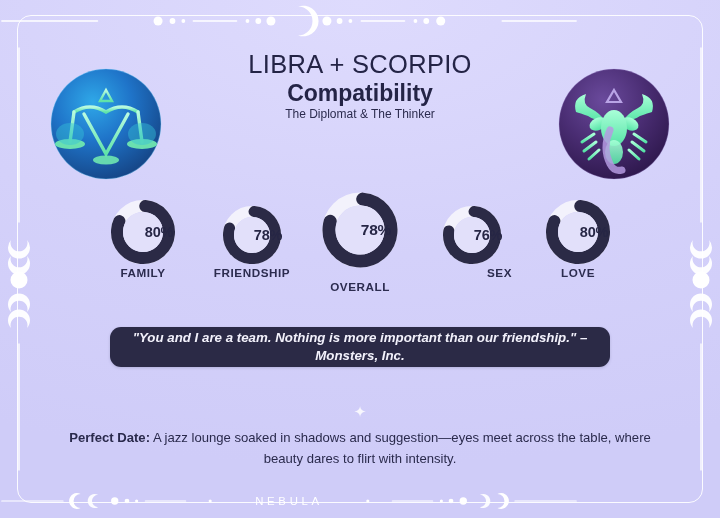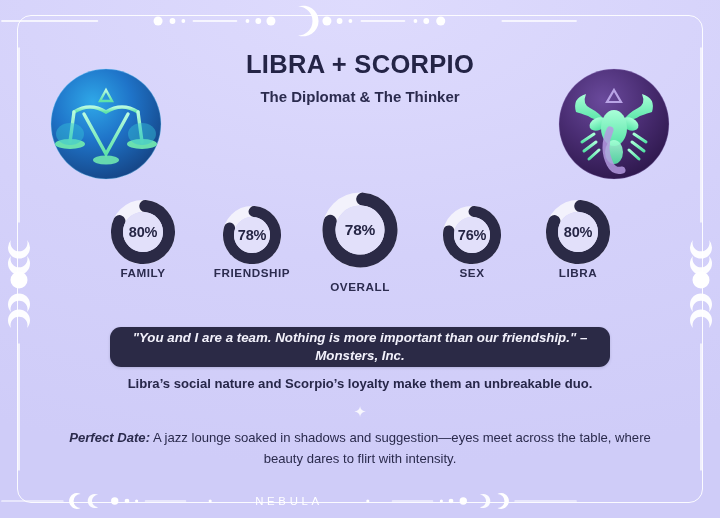--- a/index.html
+++ b/index.html
@@ -41,34 +41,34 @@
   .zodiac{
     position:absolute;top:34px;width:112px;height:112px;border-radius:50%;
   }
   .zodiac svg{display:block;border-radius:50%;}
   .z-libra{left:50px;}
   .z-scorp{right:50px;}
   .titles{
     position:absolute;left:186px;top:16px;width:348px;text-align:center;
     color:#242446;
   }
-  .t1{font-size:25.5px;font-weight:700;letter-spacing:.3px;line-height:1.12;}
+  .t1{font-size:25.5px;font-weight:400;letter-spacing:.3px;line-height:1.12;}
   .t2{font-size:23px;font-weight:700;line-height:1.2;margin-top:1px;}
-  .t3{font-size:15px;font-weight:700;margin-top:9px;color:#2b2b4e;}
+  .t3{font-size:12px;font-weight:400;color:#2b2b4e;}
   
   .rings{
     position:absolute;left:0;top:190px;width:720px;height:112px;
   }
   .ring{
     position:absolute;text-align:center;
   }
   .ring .dial{position:relative;margin:0 auto;}
   .ring svg{display:block;}
   .pct{
-    position:absolute;left:0;top:0;width:100%;height:100%;
+    position:absolute;left:16px;top:0;width:100%;height:100%;
     display:flex;align-items:center;justify-content:center;
     font-size:14.5px;font-weight:700;color:#262645;
     letter-spacing:-.2px;
   }
   .ring.big .pct{font-size:15.5px;}
   .rlabel{
     font-size:11.7px;font-weight:700;letter-spacing:.55px;
     color:#2c2c4f;white-space:nowrap;
   }
   .ring.big .rlabel{margin-top:10px;}
@@ -89,21 +89,21 @@
     font-size:13.1px;font-weight:700;color:#272749;
   }
   .sparkle{
     position:absolute;left:0;top:404px;width:720px;text-align:center;
     color:#ffffff;font-size:15px;opacity:.85;line-height:1;
   }
   .date{
     position:absolute;left:48px;top:428px;width:624px;text-align:center;
     font-size:13.1px;color:#2a2a4c;line-height:1.58;
   }
-  .date b{font-style:italic;font-weight:700;text-align:center;}
+  .date b{font-weight:700;text-align:center;}
 </style>
 </head>
 <body>
 
 <div class="card">
 
   <div class="frame"></div>
 
   <div class="orn orn-top">
     <svg width="640" height="40" viewBox="0 0 640 40" aria-hidden="true">
@@ -225,20 +225,21 @@
           <path d="M76 66 L88 74"></path>
             <path d="M74 74 L86 83"></path>
             <path d="M71 82 L81 91"></path>
         </g>
         <path d="M52 62 q-8 18 0 34 q4 8 12 6" fill="none" stroke="#b49ae0" stroke-width="7" stroke-linecap="round" opacity=".85"></path>
       </svg>
     </div>
 
     <div class="titles">
       <div class="t1">LIBRA + SCORPIO</div>
+      <div class="t2">Compatibility</div>
       <div class="t3">The Diplomat &amp; The Thinker</div>
     </div>
   </div>
 
   <div class="rings">
 
     <div class="ring" style="left:103px;top:8px;width:80px;">
       <div class="dial" style="width:68px;height:68px;">
         <svg width="68" height="68" viewBox="0 0 68 68">
           <circle cx="34" cy="34" r="26" fill="none" stroke="#f3f2fc" stroke-width="12"></circle>
@@ -267,50 +268,49 @@
         <svg width="80" height="80" viewBox="0 0 80 80">
           <circle cx="40" cy="40" r="31" fill="none" stroke="#f3f2fc" stroke-width="13"></circle>
           <circle cx="40" cy="40" r="31" fill="none" stroke="#2b2a46" stroke-width="13" stroke-linecap="round" stroke-dasharray="151.9 194.8" transform="rotate(-85 40 40)"></circle>
           <circle cx="40" cy="40" r="24.5" fill="#e2e0fa"></circle>
         </svg>
         <div class="pct">78%</div>
       </div>
       <div class="rlabel">OVERALL</div>
     </div>
 
-    <div class="ring" style="left:432px;top:14px;width:80px;">
+    <div class="ring" style="left:432px;top:14px;width:80px;text-align:right;">
       <div class="dial" style="width:62px;height:62px;">
         <svg width="62" height="62" viewBox="0 0 62 62">
           <circle cx="31" cy="31" r="23.5" fill="none" stroke="#f3f2fc" stroke-width="11"></circle>
           <circle cx="31" cy="31" r="23.5" fill="none" stroke="#2b2a46" stroke-width="11" stroke-linecap="round" stroke-dasharray="112.2 147.7" transform="rotate(-85 31 31)"></circle>
           <circle cx="31" cy="31" r="18" fill="#e2e0fa"></circle>
         </svg>
         <div class="pct">76%</div>
       </div>
       <div class="rlabel">SEX</div>
     </div>
 
     <div class="ring" style="left:538px;top:8px;width:80px;">
       <div class="dial" style="width:68px;height:68px;">
         <svg width="68" height="68" viewBox="0 0 68 68">
           <circle cx="34" cy="34" r="26" fill="none" stroke="#f3f2fc" stroke-width="12"></circle>
           <circle cx="34" cy="34" r="26" fill="none" stroke="#2b2a46" stroke-width="12" stroke-linecap="round" stroke-dasharray="130.7 163.4" transform="rotate(-85 34 34)"></circle>
           <circle cx="34" cy="34" r="20" fill="#e2e0fa"></circle>
         </svg>
         <div class="pct">80%</div>
       </div>
-      <div class="rlabel">LIBRA</div>
+      <div class="rlabel">LOVE</div>
     </div>
   </div>
 
   <div class="quote">
     <div class="quote-text">"You and I are a team. Nothing is more important than our friendship." – Monsters, Inc.</div>
   </div>
 
-  <div class="blurb">Libra’s social nature and Scorpio’s loyalty make them an unbreakable duo.</div>
 
   <div class="sparkle">✦</div>
 
   <div class="date">
     <b>Perfect Date:</b><span> A jazz lounge soaked in shadows and suggestion—eyes meet across the table, where beauty dares to flirt with intensity.</span>
   </div>
 
   <div class="orn orn-bottom">
     <svg width="660" height="28" viewBox="0 0 660 28" aria-hidden="true">
       <g fill="#ffffff" stroke="#ffffff">

